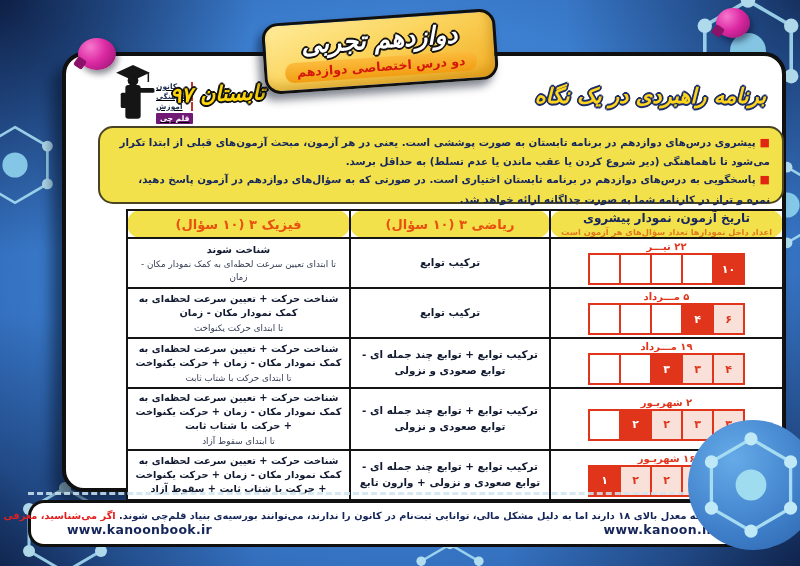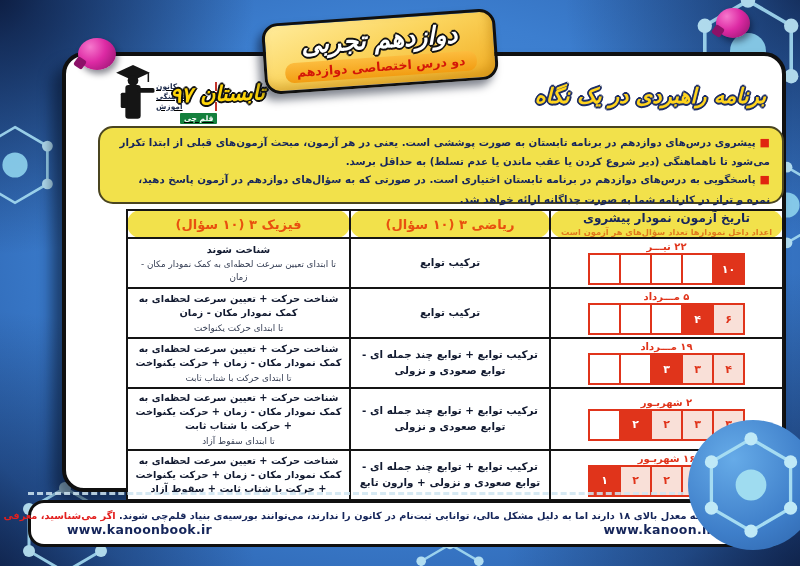--- a/index.html
+++ b/index.html
@@ -48,22 +48,22 @@
   .banner-title { font-size:25px; font-weight:bold; font-style:italic; color:#fff; letter-spacing:1px;
     text-shadow:-2px 0 #111,2px 0 #111,0 -2px #111,0 2px #111,-1px -1px #111,1px 1px #111,-1px 1px #111,1px -1px #111; }
   .banner-band { margin:3px 10px 0; background:linear-gradient(180deg,#fcbc3e,#f29d12);
     border-radius:9px; padding:2px 4px 3px; }
   .banner-sub { font-size:12.5px; font-weight:bold; color:#d41708; }
 
   
   .logo { position:absolute; left:44px; top:4px; display:flex; gap:0;text-decoration:underline; }
   .logo-text { display:flex; flex-direction:column; gap:1px; padding-top:22px; }
   .logo-line { font-size:7.5px; font-weight:bold; color:#23304f; border-right:2px solid #c2342a; padding-right:2px; }
-  .logo-badge { margin-top:1px; background:#15803d; color:#fff; font-size:7.5px; font-weight:bold;
-    padding:1px 4px; border-radius:1px; text-align:center;margin-left:24px; }
+  .logo-badge { margin-top:1px; background:#701a75; color:#fff; font-size:7.5px; font-weight:bold;
+    padding:1px 4px; border-radius:1px; text-align:center; }
   .season { position:absolute; left:104px; top:26px; font-size:21px; font-weight:bold; font-style:italic; color:#ffd60a;
     transform:rotate(-2deg);
     text-shadow:-2px 0 #111,2px 0 #111,0 -2px #111,0 2px #111,-1px -1px #111,1px 1px #111,-1px 1px #111,1px -1px #111; }
   .page-title { position:absolute; right:16px; top:28px; font-size:21px; font-weight:bold; font-style:italic; color:#ffd41e;
     text-shadow:-1.8px 0 #1d2d66,1.8px 0 #1d2d66,0 -1.8px #1d2d66,0 1.8px #1d2d66,-1.2px -1.2px #1d2d66,1.2px 1.2px #1d2d66,-1.2px 1.2px #1d2d66,1.2px -1.2px #1d2d66; }
 
   
   .notes {
     position:absolute; left:32px; top:70px; width:686px; height:78px;
     background:#f2e14b; border:2px solid #4a4520; border-radius:15px;

